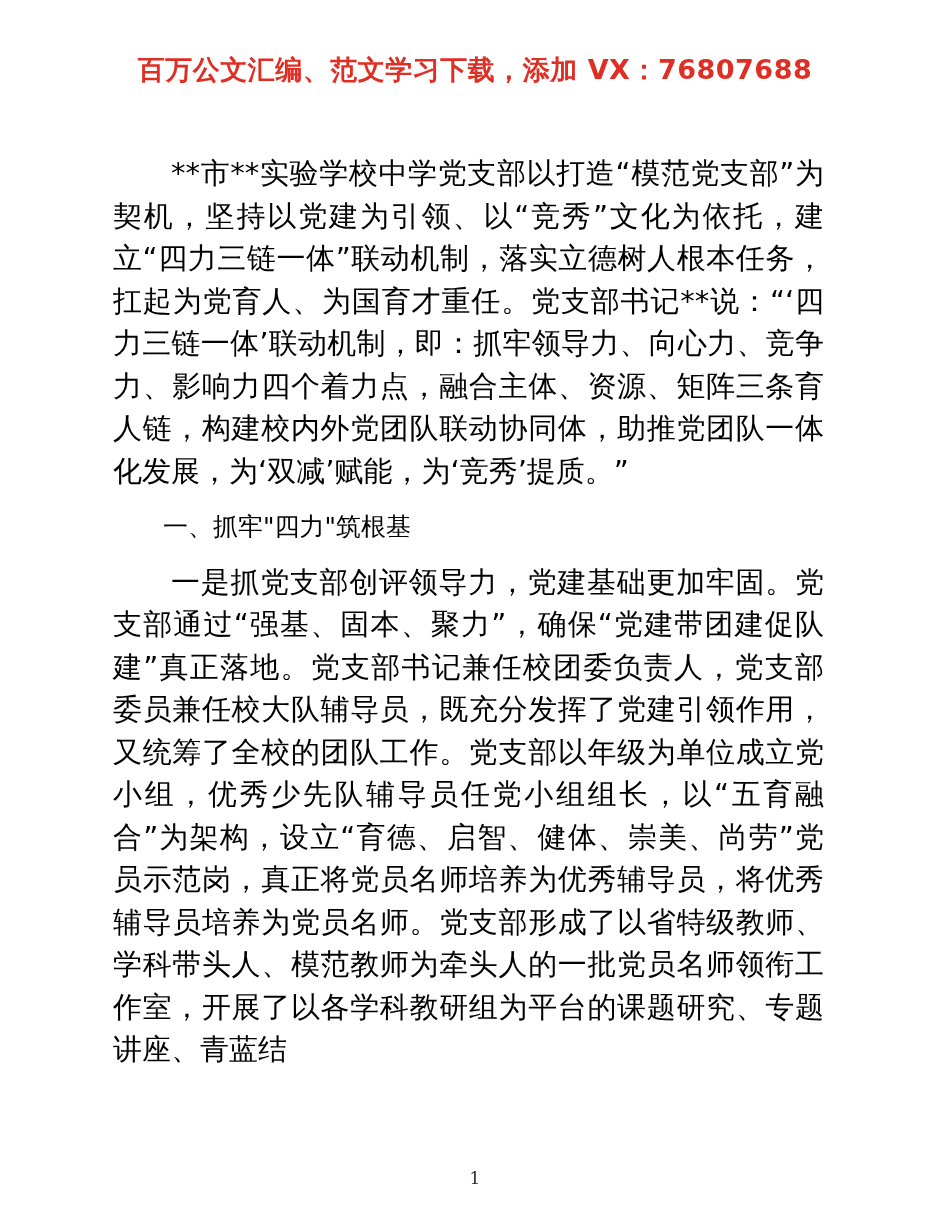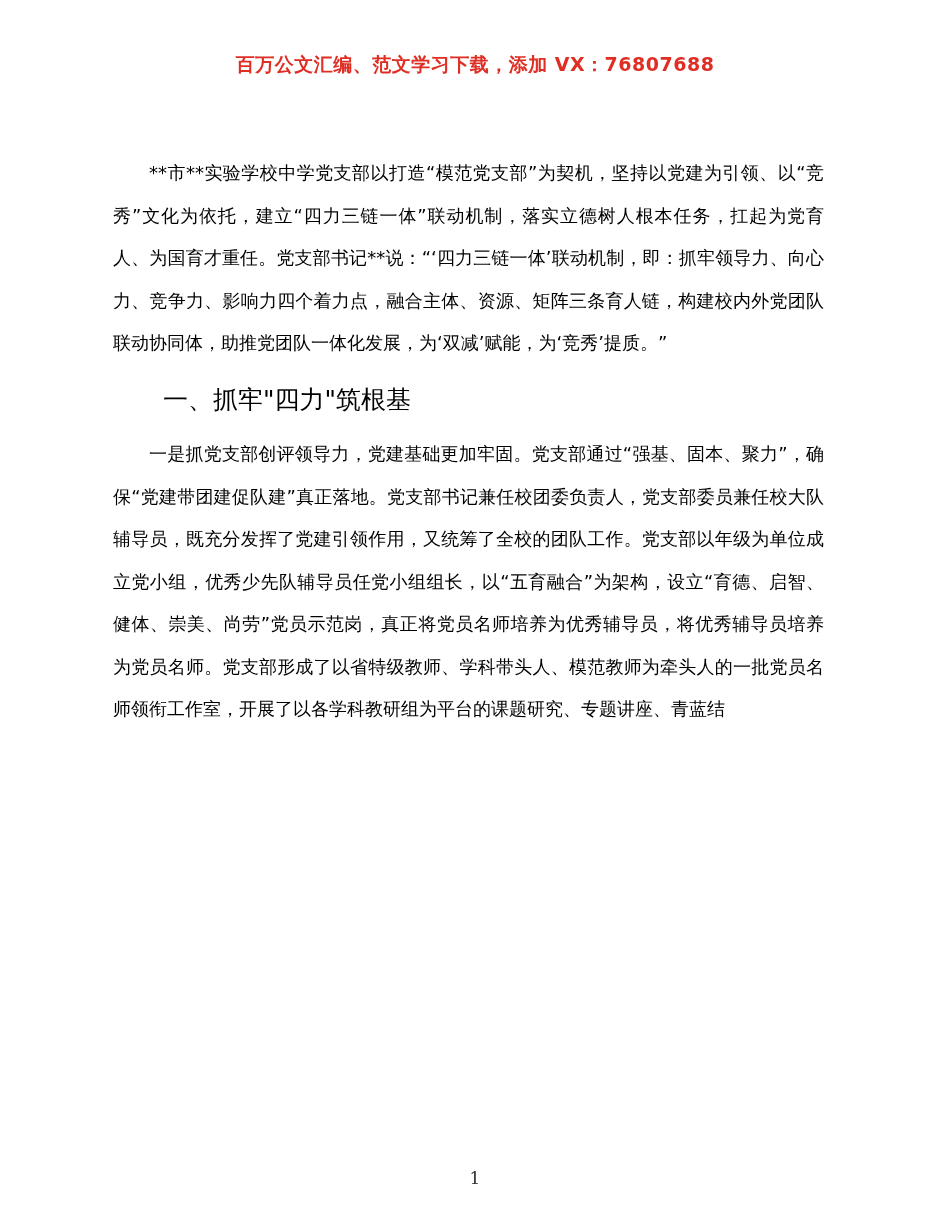--- a/index.html
+++ b/index.html
@@ -23,21 +23,21 @@
   }
 
   
   .watermark {
     position: absolute;
     top: 52px;
     left: 0;
     width: 950px;
     text-align: center;
     color: #df2f25;
-    font-size: 19px;
+    font-size: 27px;
     font-weight: 700;
     letter-spacing: 0.5px;
     white-space: nowrap;
     font-family: "DejaVu Sans", "Liberation Sans", sans-serif;
   }
 
   
   .doc {
     position: absolute;
     top: 152px;
@@ -49,21 +49,21 @@
     font-size: 31px;
     font-weight: 700;
     line-height: 46px;
     text-align: center;
     margin: 0 0 14px 0;
     letter-spacing: 0.5px;
     padding: 0 6px;
   }
 
   p.body-para {
-    font-size: 18px;
+    font-size: 29px;
     line-height: 42.5px;
     margin: 0 15px 0 0;
     text-align: justify;
     text-justify: inter-ideograph;
     text-indent: 2em;
     letter-spacing: 0px;
   }
 
   p.section-heading {
     font-size: 25px;

